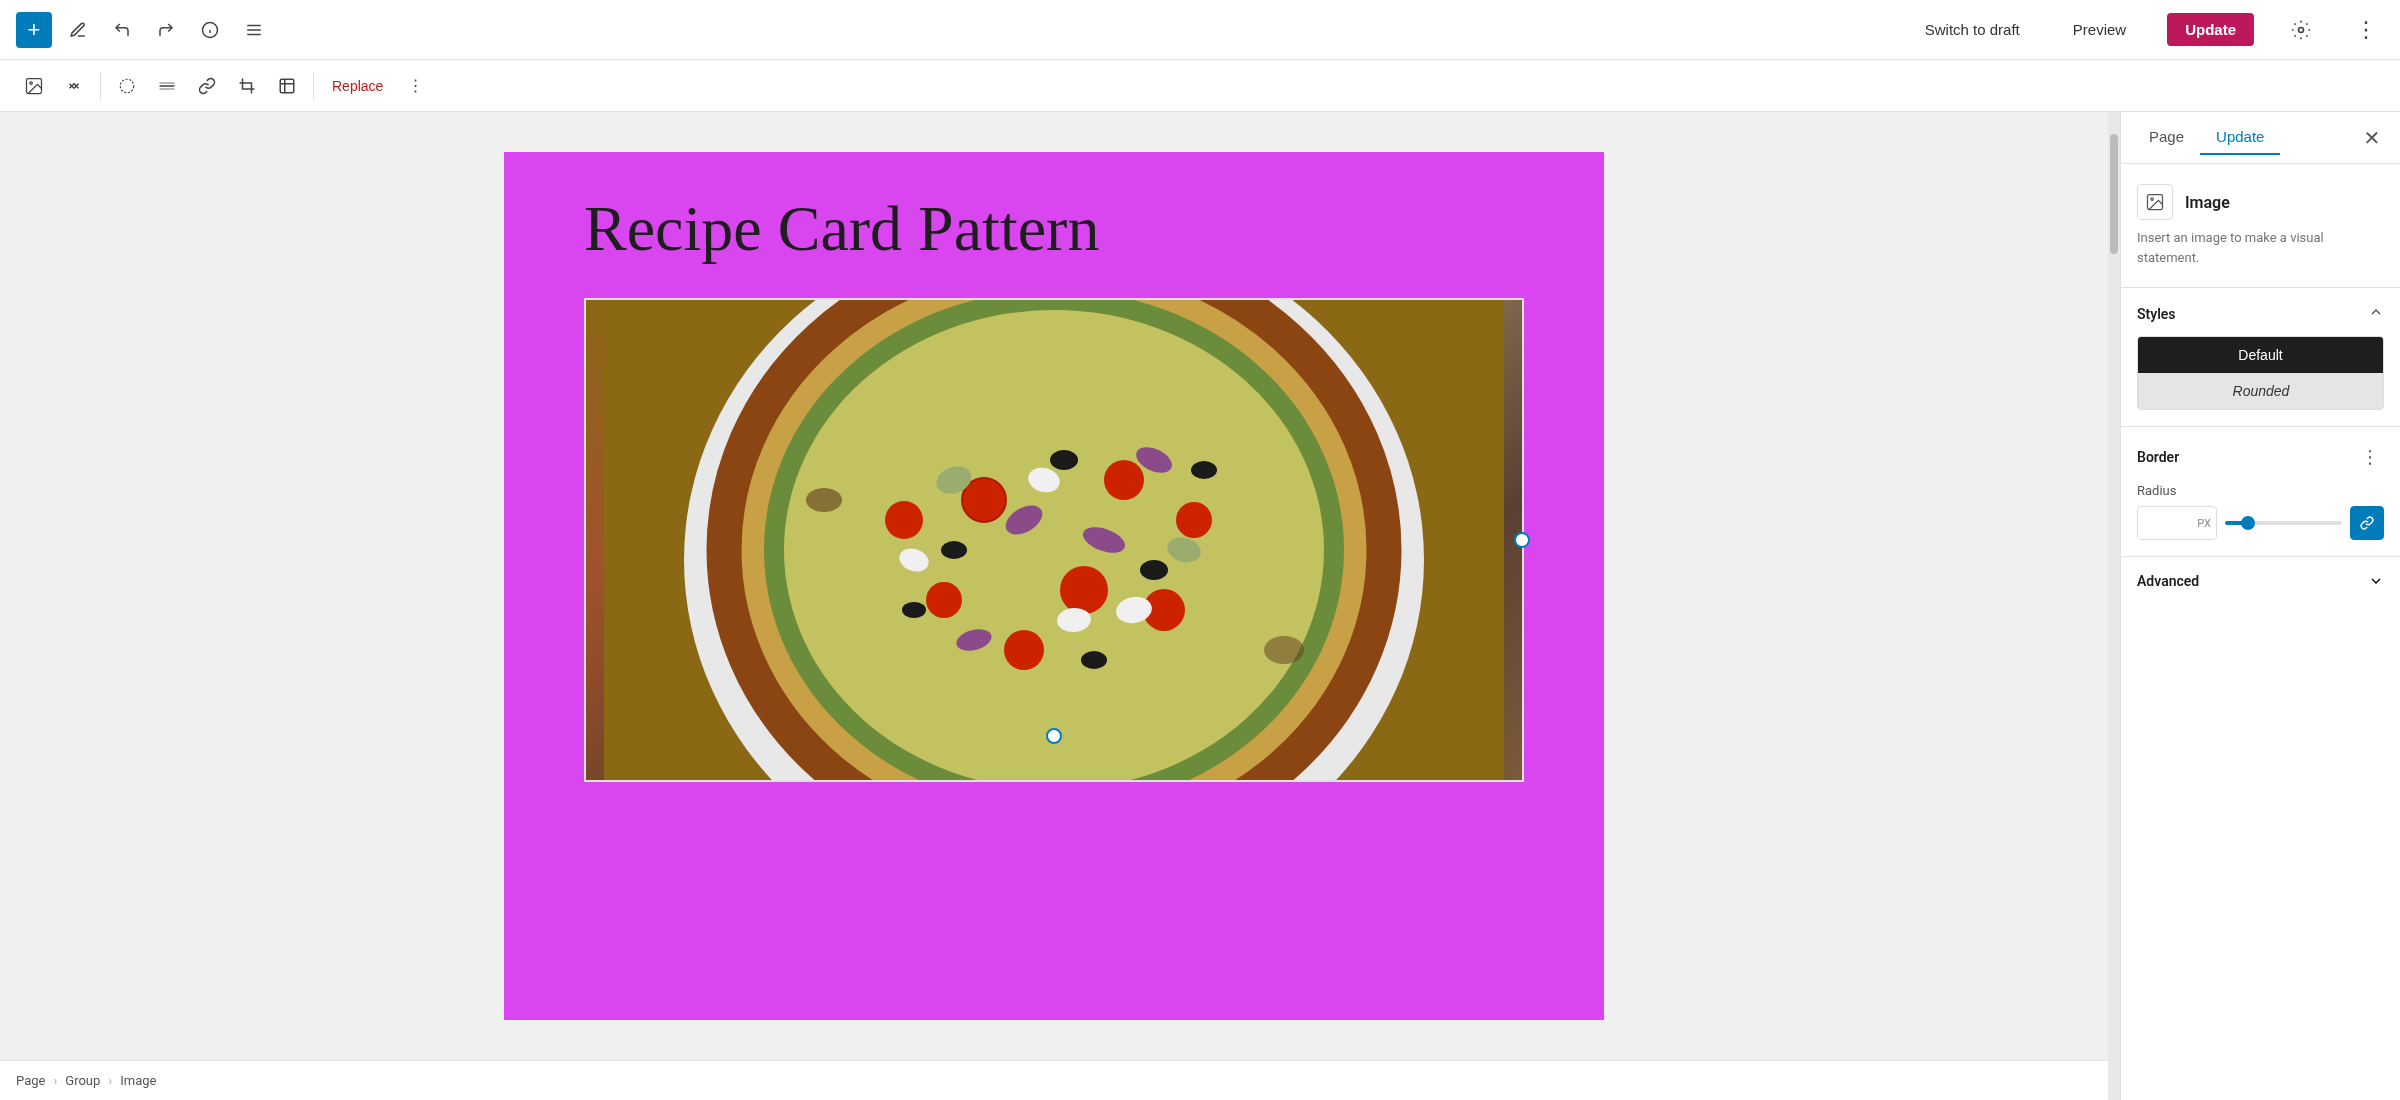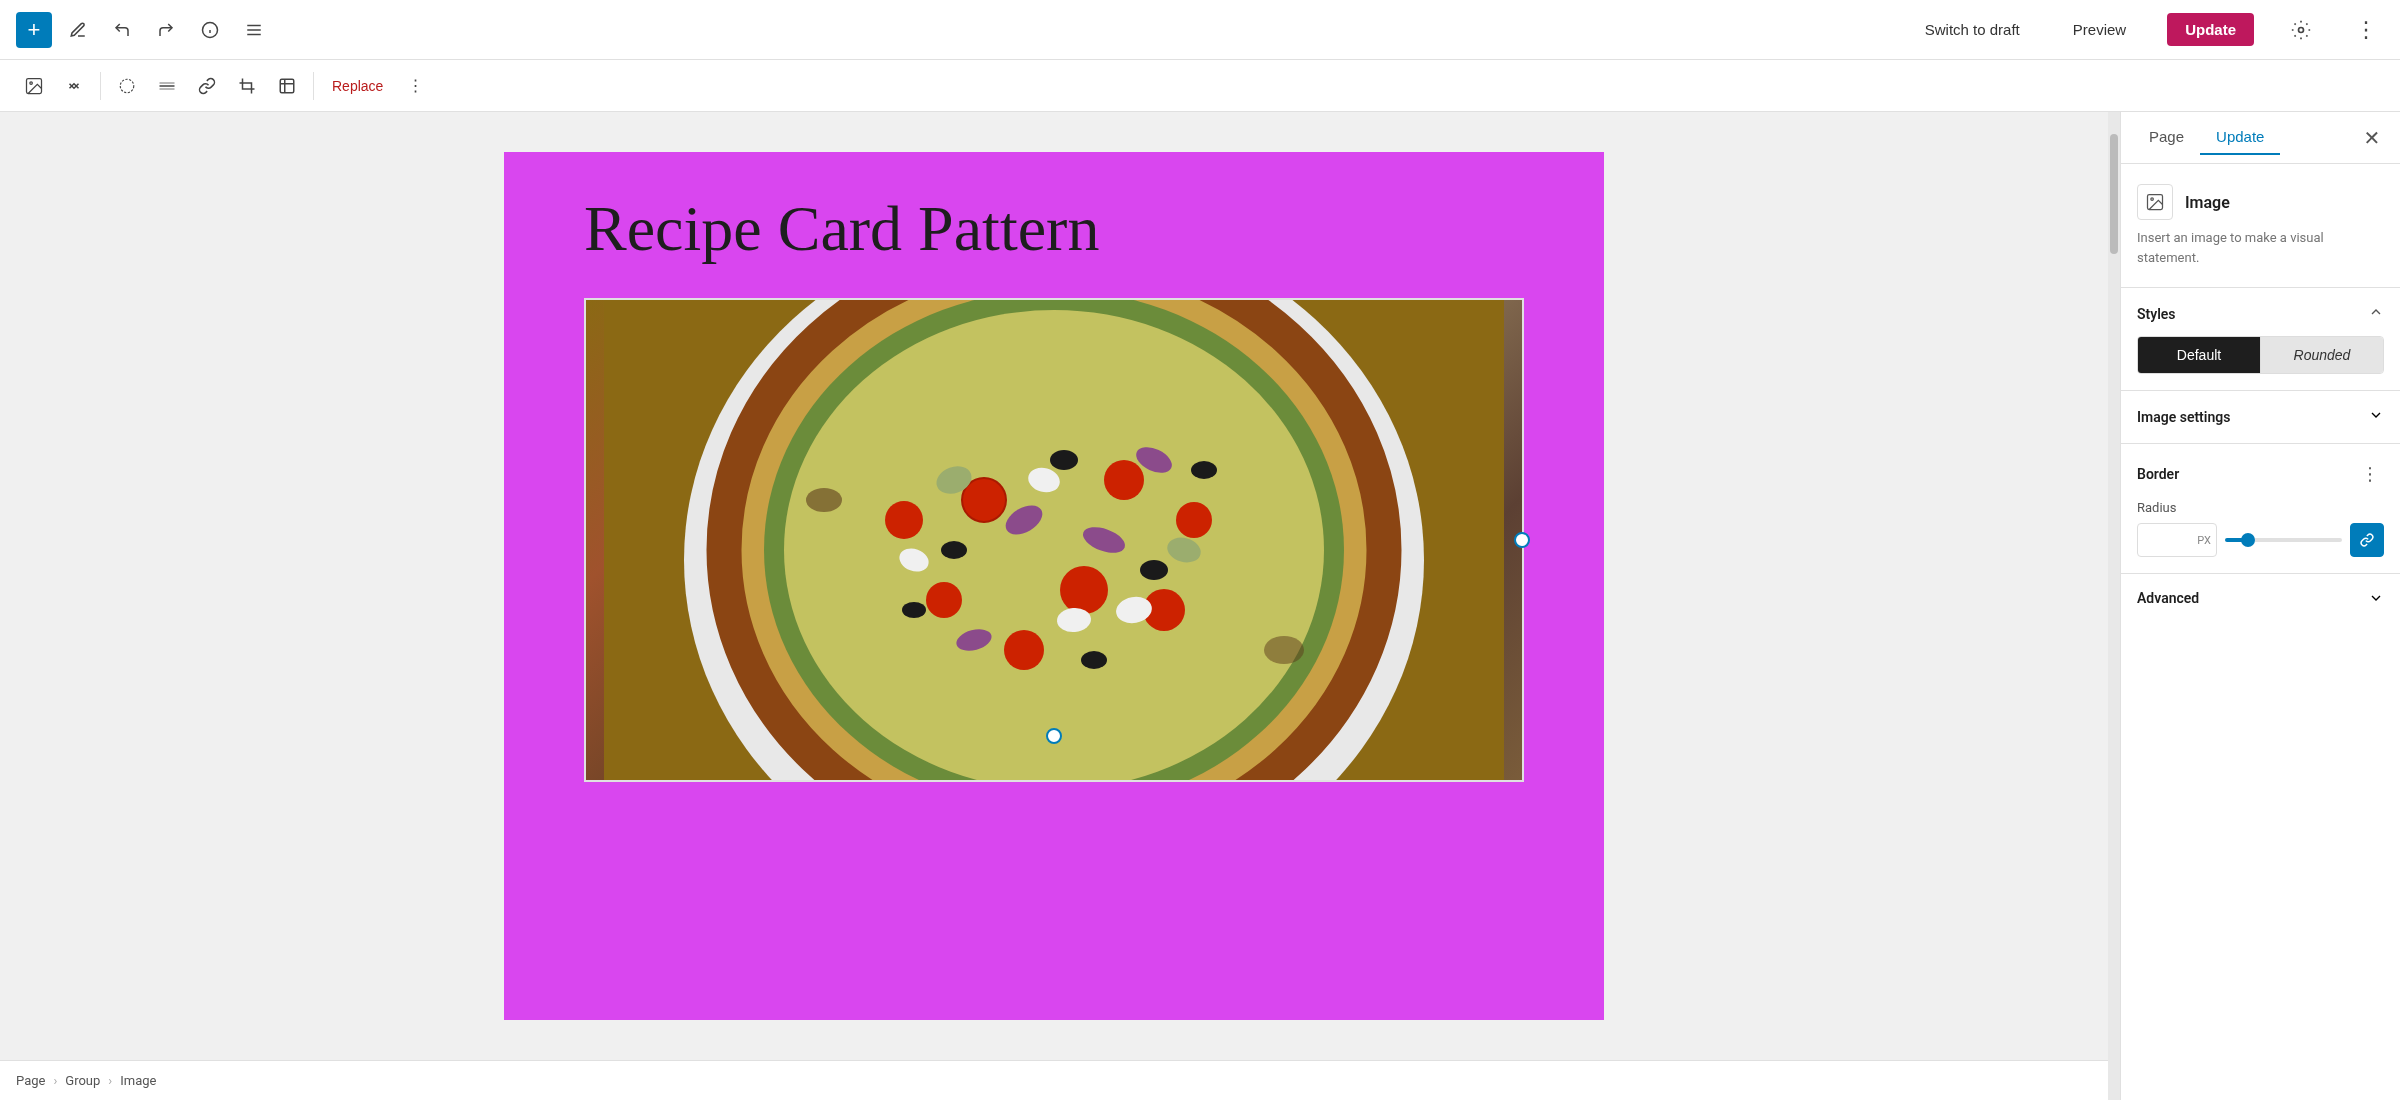--- a/index.html
+++ b/index.html
@@ -312,20 +312,21 @@
     }
 
     
     .style-buttons {
       display: flex;
       gap: 0;
       margin-top: 12px;
       border: 1px solid #ddd;
       border-radius: 4px;
       overflow: hidden;
+      flex-direction: column;
     }
     .style-btn {
       flex: 1;
       padding: 10px 16px;
       font-size: 14px;
       cursor: pointer;
       border: none;
       font-weight: 500;
     }
     .style-btn.active {
@@ -667,30 +668,20 @@
               <polyline points="18 15 12 9 6 15"></polyline>
             </svg>
         </span>
       </div>
       <div class="style-buttons">
         <button class="style-btn active">Default</button>
         <button class="style-btn inactive">Rounded</button>
       </div>
     </div>
 
-    <div class="image-settings-section">
-      <div class="image-settings-header">
-        <span class="sidebar-section-title">Image settings</span>
-        <span>
-          <svg width="16" height="16" viewBox="0 0 24 24" fill="none" stroke="currentColor" stroke-width="2">
-              <polyline points="6 9 12 15 18 9"></polyline>
-            </svg>
-        </span>
-      </div>
-    </div>
 
     <div class="border-section">
       <div class="border-header">
         <span class="border-title">Border</span>
         <button class="border-kebab">
           <span>⋮</span>
         </button>
       </div>
       <div class="radius-label">Radius</div>
       <div class="radius-control">

